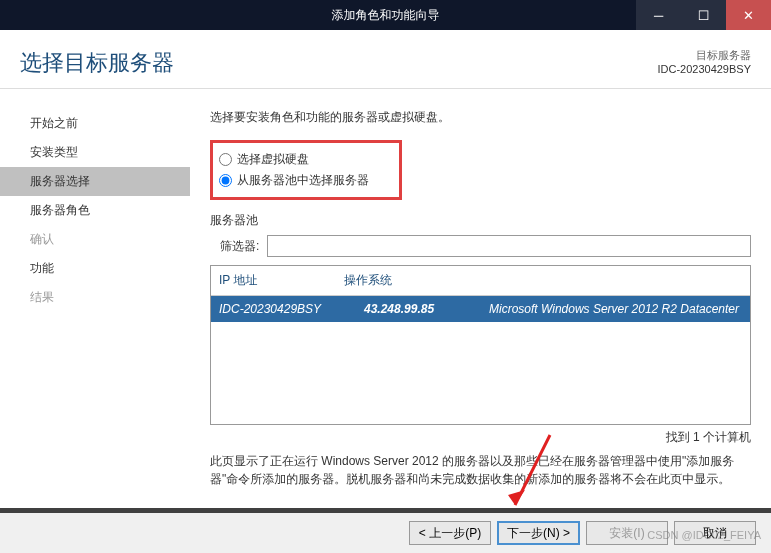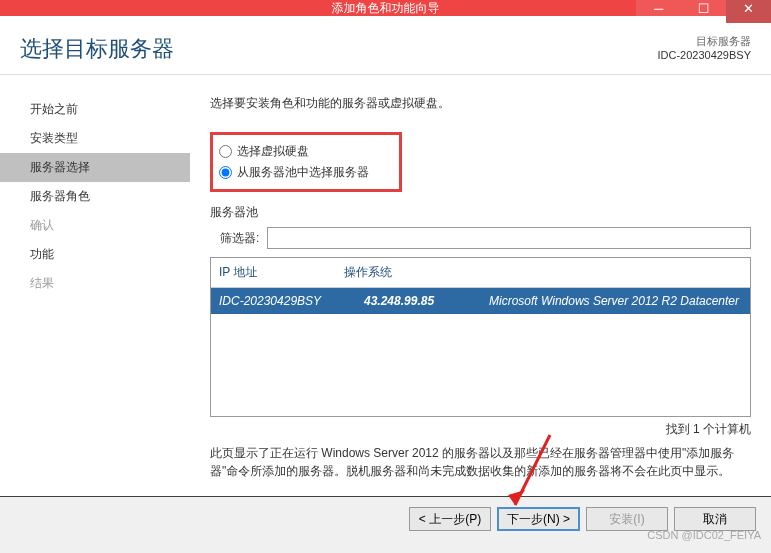--- a/index.html
+++ b/index.html
@@ -1,39 +1,39 @@
 <!DOCTYPE html>
 <html><head>
   <meta charset="utf-8">
   <style>
     * { margin: 0; padding: 0; box-sizing: border-box; font-family: 'Microsoft YaHei', 'Segoe UI', sans-serif; }
     body { width: 771px; height: 553px; background: #f0f0f0; overflow: hidden; position: relative; }
     
-    .titlebar { height: 16px; background: #ef4444; display: flex; align-items: center; justify-content: center; color: #fff; }
+    .titlebar { height: 30px; background: #0f172a; display: flex; align-items: center; justify-content: center; color: #fff; }
     .title-text { flex: 1; text-align: center; font-size: 12px; }
     .window-controls { display: flex; }
     .win-btn { width: 45px; height: 30px; display: flex; align-items: center; justify-content: center; font-size: 13px; cursor: pointer; }
     .win-btn.min { background: rgba(255,255,255,0.1); }
     .win-btn.max { background: rgba(255,255,255,0.1); }
     .win-btn.close { background: #c75050; }
     
     .header { display: flex; justify-content: space-between; align-items: flex-start; padding: 18px 20px 10px 20px; background: #fff; border-bottom: 1px solid #ddd; }
     .page-title { font-size: 22px; color: #1e4e7a; font-weight: 300; }
     .target-info { text-align: right; font-size: 11px; color: #666; }
     .target-label { display: block; }
     .target-name { display: block; color: #333; }
     
     .main { display: flex; height: 440px; background: #fff; }
     .sidebar { width: 180px; padding: 20px 0 0 30px; }
     .sidebar-item { font-size: 12px; color: #333; padding: 6px 0; cursor: pointer; }
     .sidebar-item.active { background: #c0c0c0; margin-left: -30px; padding-left: 30px; margin-right: -10px; }
     .sidebar-item.disabled { color: #999; }
     
     .content { flex: 1; padding: 20px 20px 0 30px; font-size: 12px; color: #333; }
-    .instruction { margin-bottom: 20px; }
+    .instruction { margin-bottom: 14px; }
     .radio-group { border: 3px solid #e04040; padding: 6px 30px 6px 6px; display: inline-block; margin-bottom: 12px; }
     .radio-row { display: flex; align-items: center; gap: 5px; padding: 2px 0; }
     .radio-row input { margin: 0; }
     
     .pool-label { margin-bottom: 6px; }
     .filter-row { display: flex; align-items: center; gap: 8px; margin-bottom: 8px; padding-left: 10px; }
     .filter-input { flex: 1; height: 22px; border: 1px solid #999; padding: 0 4px; font-size: 12px; }
     
     .table-container { border: 1px solid #999; margin-bottom: 4px; }
     .table-header { display: flex; background: #fff; border-bottom: 1px solid #ccc; font-size: 12px; color: #1e4e7a; }
@@ -45,21 +45,21 @@
     .table-row { display: flex; font-size: 12px; }
     .table-row.selected { background: #2d6aa3; color: #fff; }
     .td { padding: 6px 8px; font-style: italic; }
     .td-name { width: 145px; }
     .td-ip { width: 125px; font-weight: bold; }
     .td-os { flex: 1; }
     
     .count-text { margin: 4px 0 6px 0; text-align: right; }
     .description { font-size: 12px; line-height: 1.5; color: #333; }
     
-    .footer { position: absolute; bottom: 12px; left: 0; right: 0; height: 45px; background: #f0f0f0; border-top: 1px solid #404040; display: flex; align-items: center; justify-content: flex-end; padding: 0 15px; gap: 6px; }
+    .footer { position: absolute; bottom: 0; left: 0; right: 0; height: 45px; background: #f0f0f0; border-top: 5px solid #404040; display: flex; align-items: center; justify-content: flex-end; padding: 0 15px; gap: 6px; }
     .footer-btn { min-width: 82px; height: 24px; font-size: 12px; border: 1px solid #999; background: #e8e8e8; cursor: pointer; padding: 0 8px; }
     .footer-btn.primary { border: 2px solid #4a90d0; }
     .footer-btn:disabled { color: #999; }
     
     .arrow-annotation { position: absolute; left: 500px; top: 430px; pointer-events: none; }
     .watermark { position: absolute; right: 10px; bottom: 12px; font-size: 11px; color: rgba(120,120,120,0.6); pointer-events: none; }
   </style>
 </head>
 <body>
 

